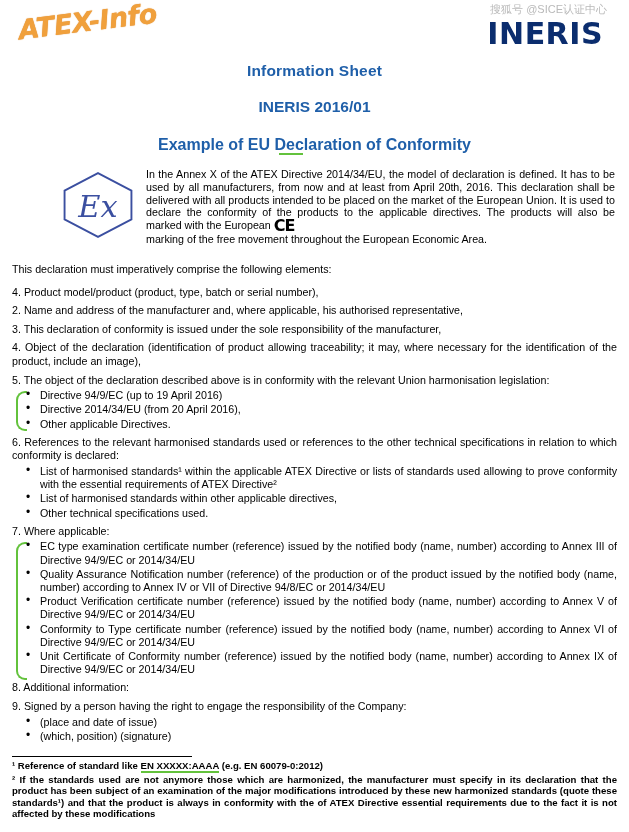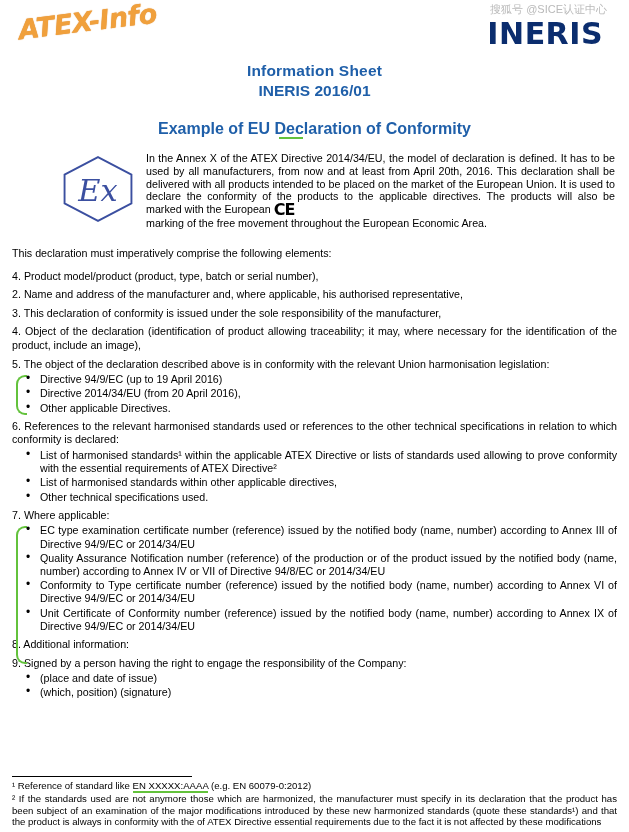--- a/index.html
+++ b/index.html
@@ -67,21 +67,21 @@
     color: #1f5fa9;
   }
   .title-line1 {
     font-size: 15.5px;
     font-weight: bold;
     letter-spacing: 0.2px;
   }
   .title-line2 {
     font-size: 15.5px;
     font-weight: bold;
-    margin-top: 2px;
+    margin-top: 18px;
   }
   .subtitle {
     text-align: center;
     color: #1f5fa9;
     font-size: 16px;
     font-weight: bold;
     margin-top: 20px;
     position: relative;
   }
   .subtitle .underline-green {
@@ -163,21 +163,22 @@
     border-right: none;
     border-radius: 9px 0 0 9px;
     left: 4px;
   }
 
   
   .footnotes {
     position: absolute;
     left: 12px;
     right: 12px;
-    bottom: 4px;
+    bottom: 12px;
+    font-weight: bold;
   }
   .footnote-rule {
     width: 180px;
     height: 1px;
     background: #000;
     margin-bottom: 3px;
   }
   .footnote {
     font-size: 9.6px;
     line-height: 11.6px;
@@ -251,20 +252,21 @@
       <li>Other technical specifications used.</li>
     </ul>
 
     <div class="para tight">7. Where applicable:</div>
 
     <div style="position:relative;">
       <span class="brace" style="top:2px;height:134px;"></span>
       <ul class="bullets">
         <li>EC type examination certificate number (reference) issued by the notified body (name, number) according to Annex III of Directive 94/9/EC or 2014/34/EU</li>
         <li>Quality Assurance Notification number (reference) of the production or of the product issued by the notified body (name, number) according to Annex IV or VII of Directive 94/8/EC or 2014/34/EU</li>
+        <li>Product Verification certificate number (reference) issued by the notified body (name, number) according to Annex V of Directive 94/9/EC or 2014/34/EU</li>
         <li>Conformity to Type certificate number (reference) issued by the notified body (name, number) according to Annex VI of Directive 94/9/EC or 2014/34/EU</li>
         <li>Unit Certificate of Conformity number (reference) issued by the notified body (name, number) according to Annex IX of Directive 94/9/EC or 2014/34/EU</li>
       </ul>
     </div>
 
     <div class="para tight">8. Additional information:</div>
     <div class="para tight">9. Signed by a person having the right to engage the responsibility of the Company:</div>
     <ul class="bullets">
       <li>(place and date of issue)</li>
       <li>(which, position) (signature)</li>

